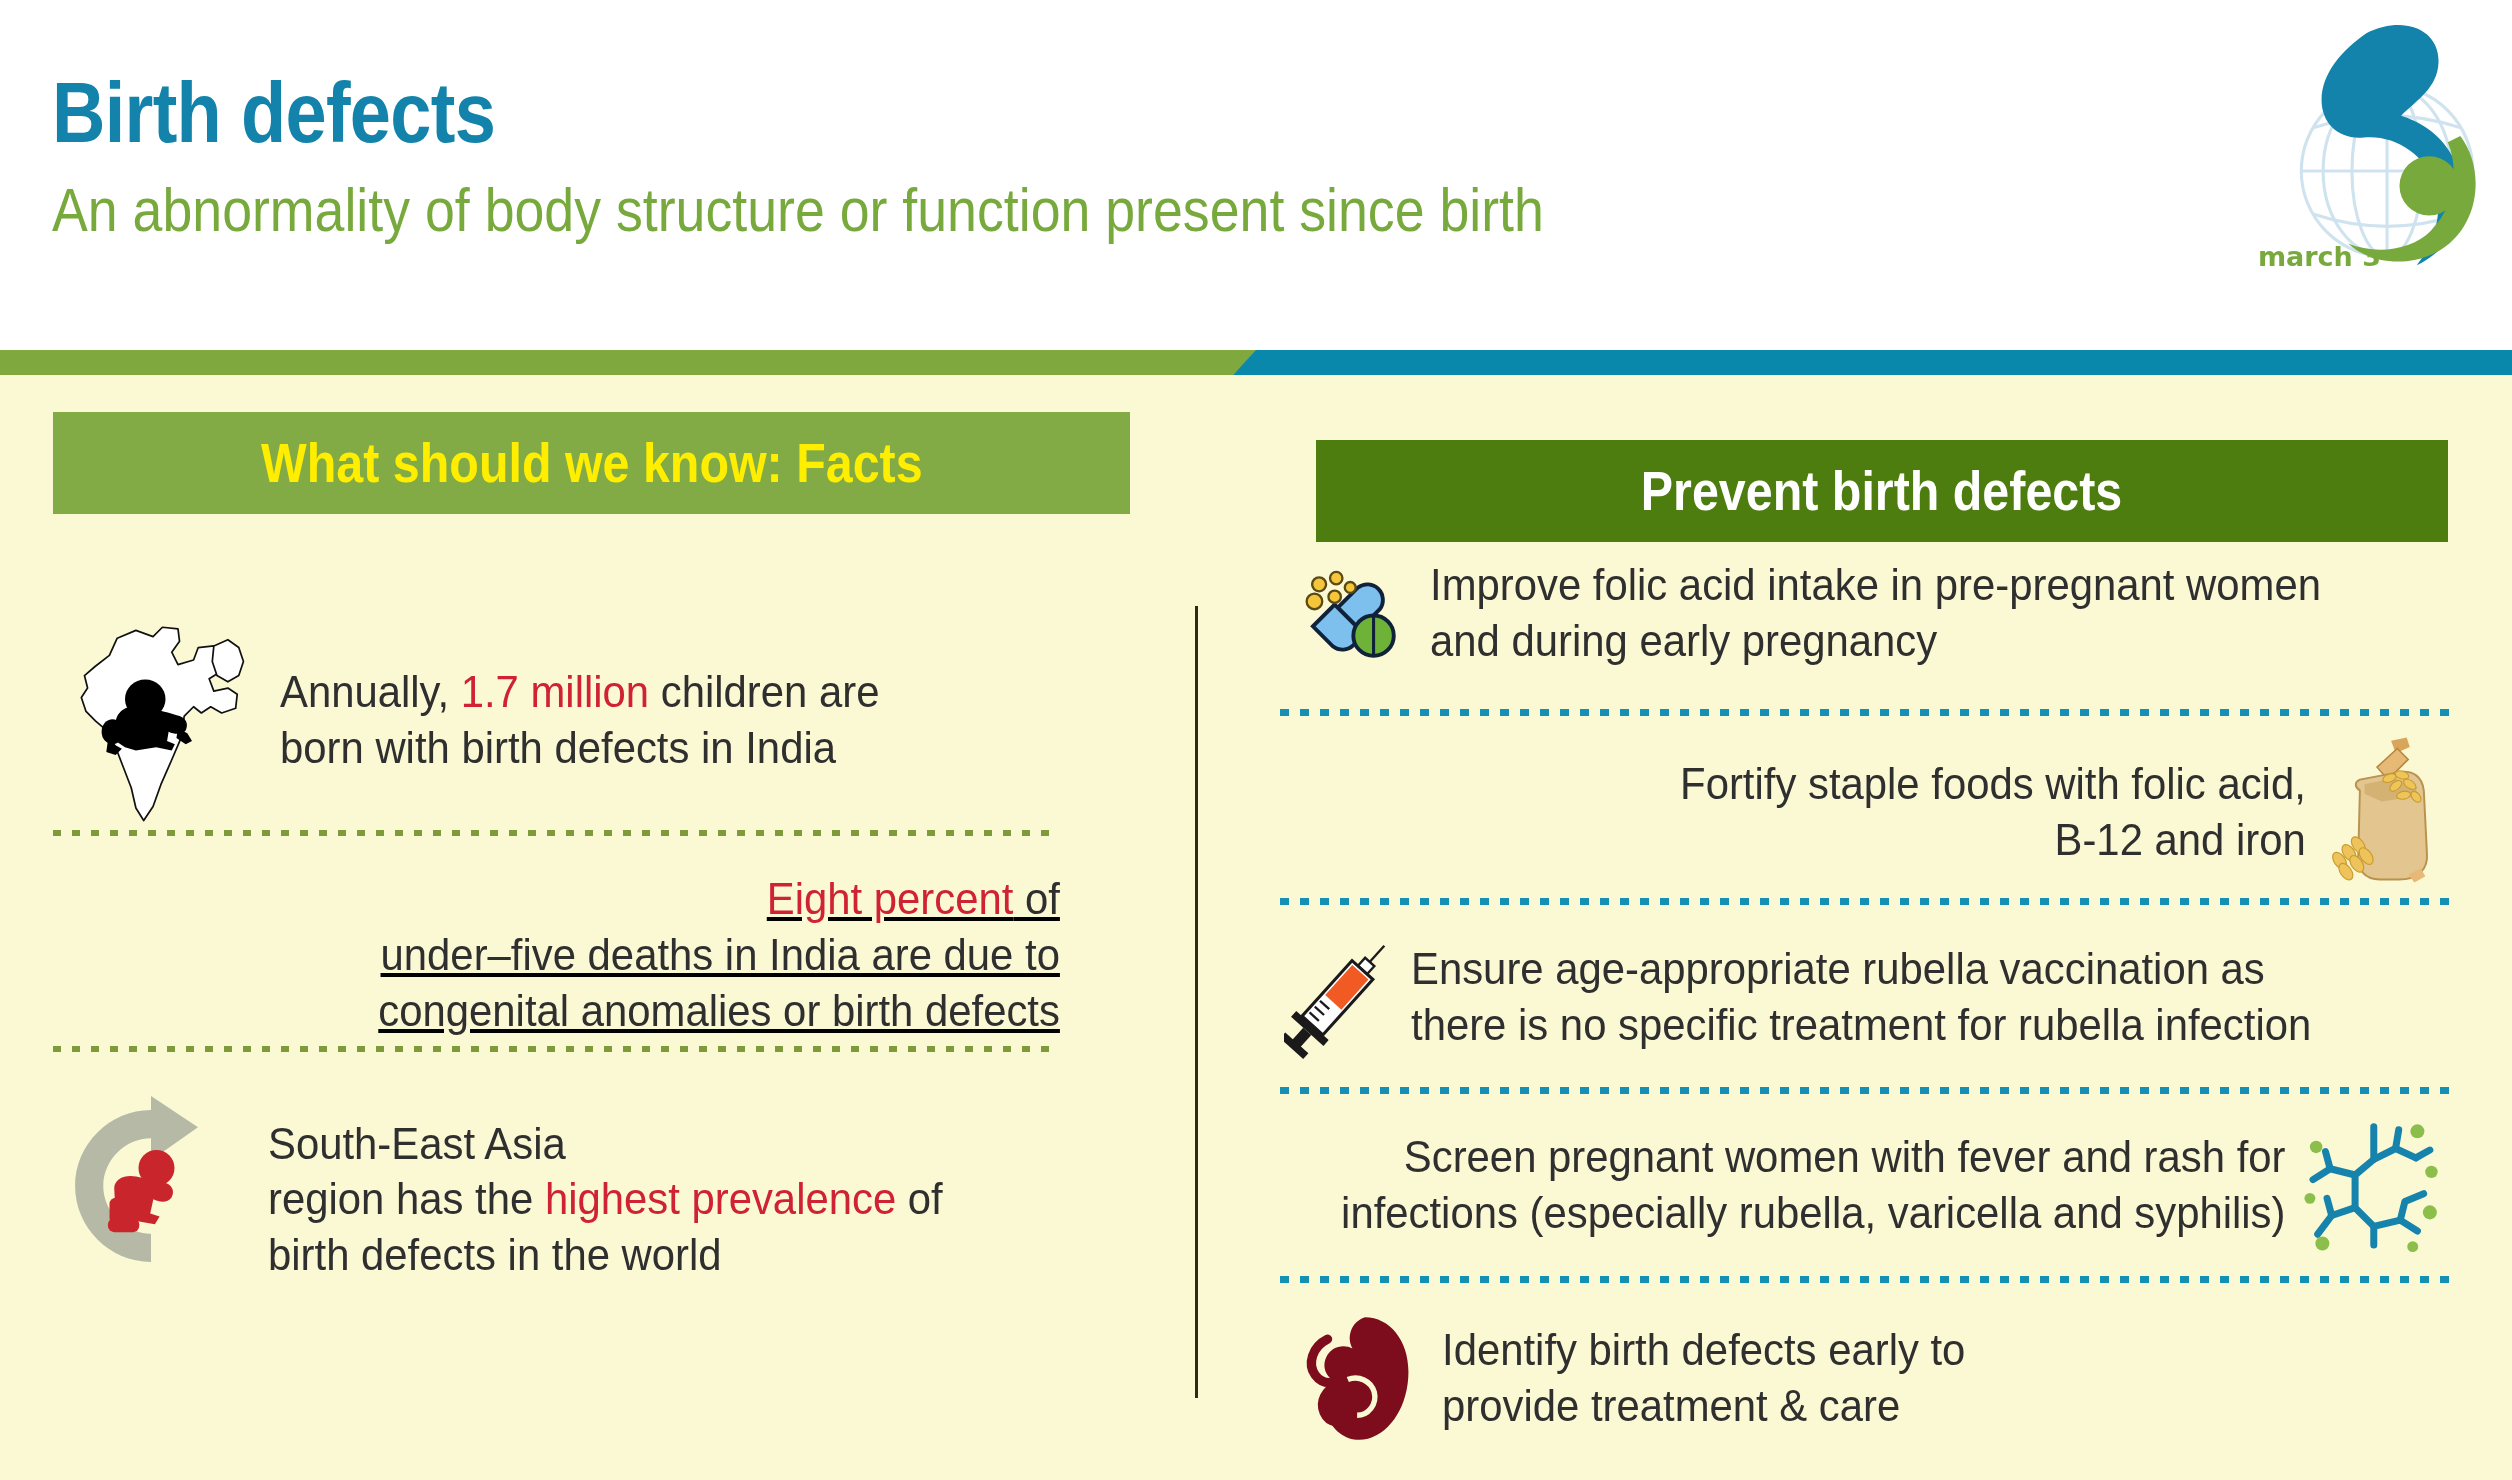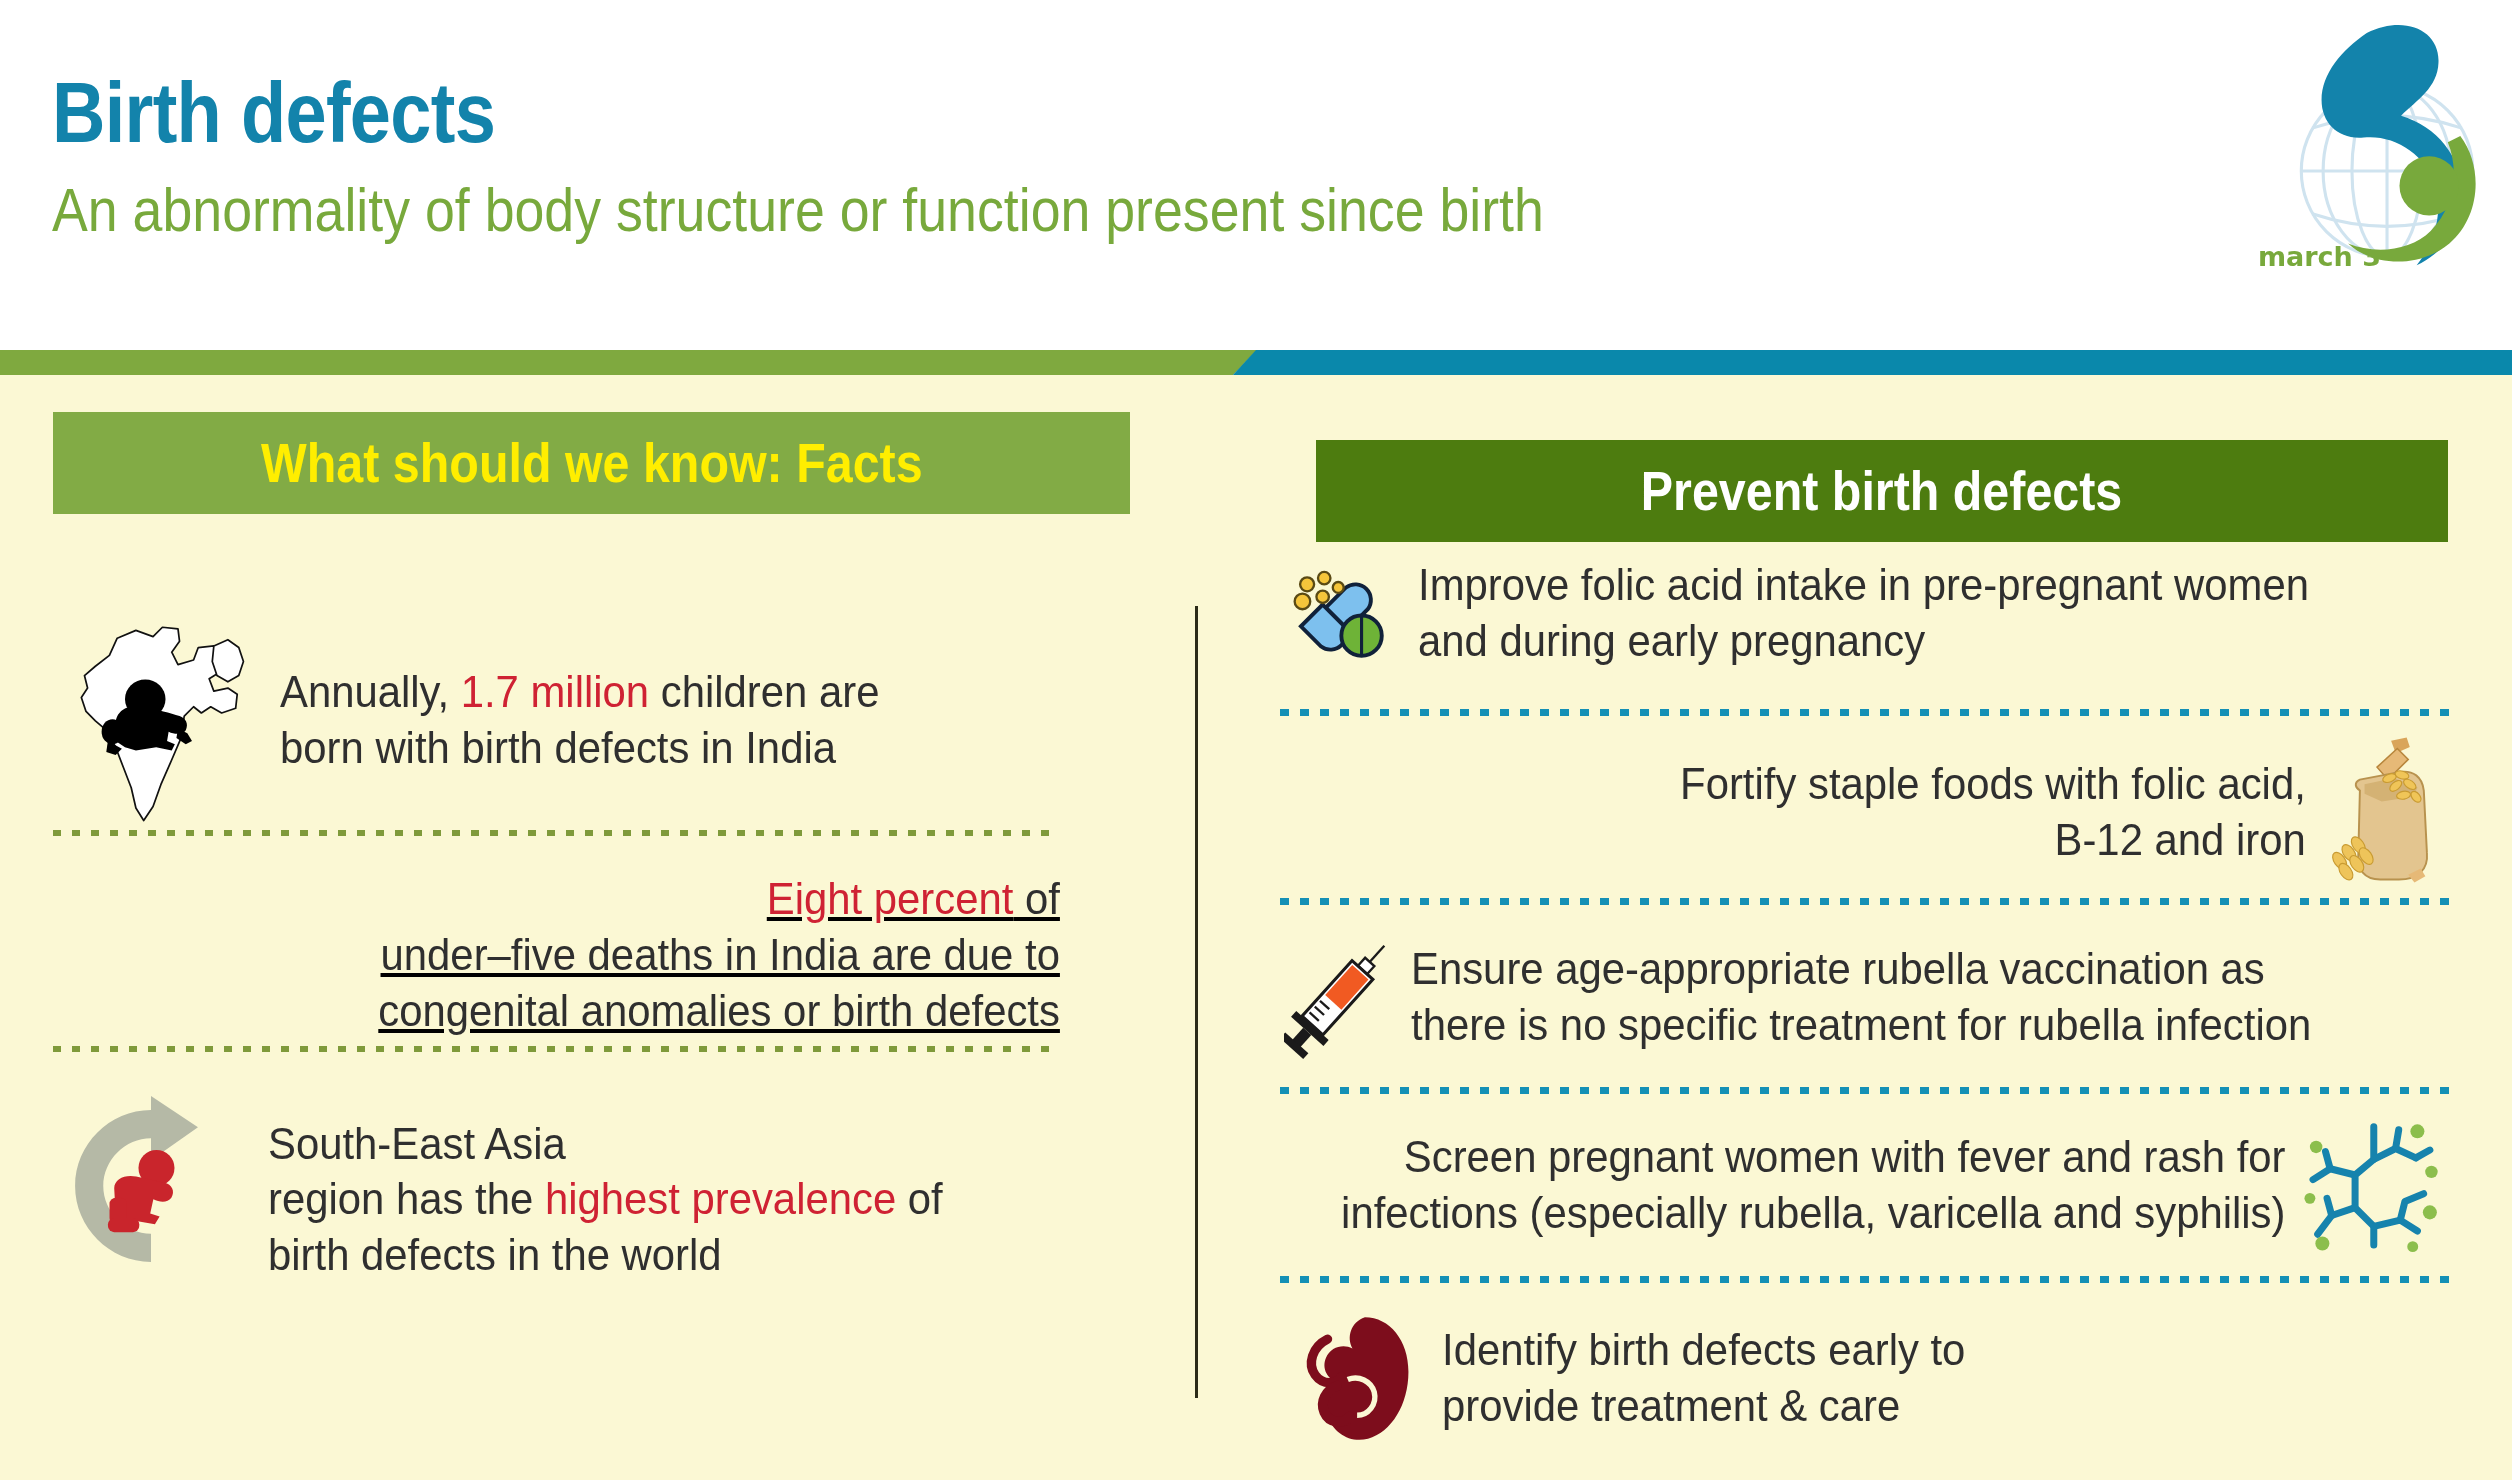--- a/index.html
+++ b/index.html
@@ -370,21 +370,21 @@
       <div class="fact-text" style="margin-left:20px;">
         <span>South-East Asia</span><br>
         <span>region has the </span><span class="hl">highest prevalence</span><span> of</span><br>
         <span>birth defects in the world</span>
       </div>
     </div>
   </div>
 
   <div class="right-col">
 
-    <div class="prev-item" style="left:4px; top:15.6px; width:1171px;">
+    <div class="prev-item" style="left:16px; top:15.6px; width:1171px;">
       <div class="icon-box" style="width:117px;height:117px;">
         <svg width="105" height="105" viewBox="0 0 135 135">
           <g stroke="#10213a" stroke-width="5">
             <path d="M46 60 L72 34 A20 20 0 0 1 100 62 L74 88 Z" fill="#7dc0ee"></path>
             <path d="M46 60 L72 86 A20 20 0 0 1 44 114 L18 88 Z" fill="#7dc0ee" transform="translate(-4,-4)"></path>
             <circle cx="92" cy="96" r="26" fill="#6eb337"></circle>
             <line x1="92" y1="70" x2="92" y2="122" stroke="#10213a" stroke-width="4"></line>
           </g>
           <g stroke="#5a4a14" stroke-width="3">
             <circle cx="22" cy="30" r="9" fill="#f5c53b"></circle>

